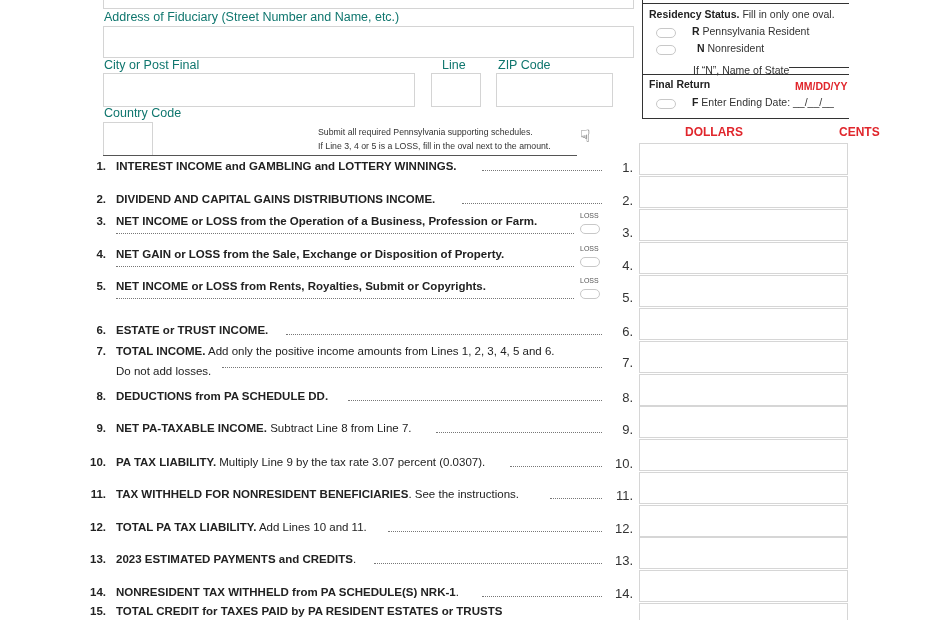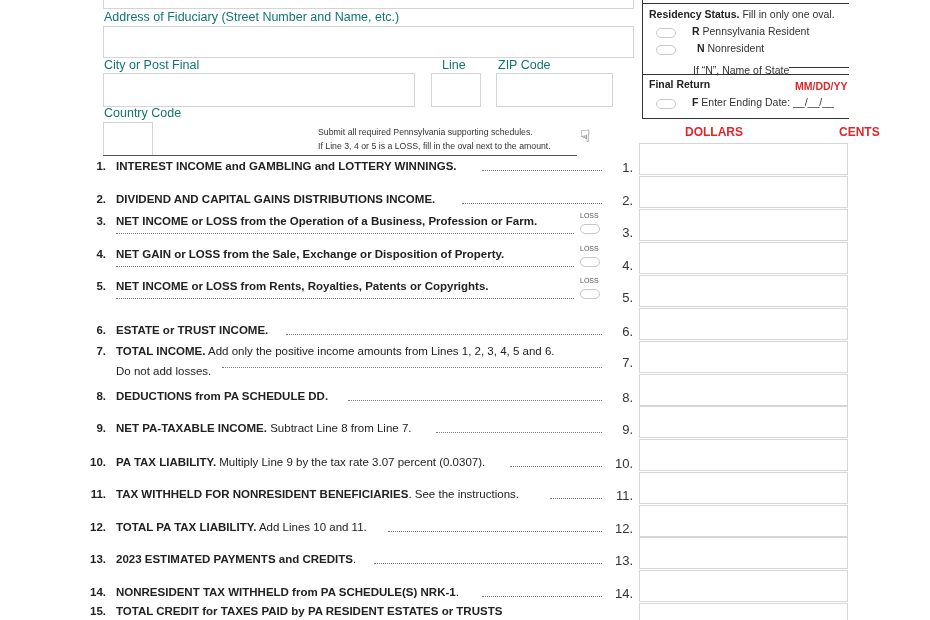--- a/index.html
+++ b/index.html
@@ -115,21 +115,21 @@
   <span class="ln-text"><b>NET GAIN or LOSS from the Sale, Exchange or Disposition of Property.</b></span>
   <span class="dots" style="left:116px; width:458px; top:18px;"></span>
   <span class="loss-lbl" style="left:580px; top:-3px;">LOSS</span>
   <span class="oval" style="left:580px; top:9px;"></span>
   <span class="ln-end" style="top:10px;">4.</span>
 </div>
 <div class="amount" style="top:242px;"></div>
 
 <div class="line-row" style="top:280px;">
   <span class="ln-num" style="left:86px;">5.</span>
-  <span class="ln-text"><b>NET INCOME or LOSS from Rents, Royalties, Patents or Copyrights.</b></span>
+  <span class="ln-text"><b>NET INCOME or LOSS from Rents, Royalties, Submit or Copyrights.</b></span>
   <span class="dots" style="left:116px; width:458px; top:18px;"></span>
   <span class="loss-lbl" style="left:580px; top:-3px;">LOSS</span>
   <span class="oval" style="left:580px; top:9px;"></span>
   <span class="ln-end" style="top:10px;">5.</span>
 </div>
 <div class="amount" style="top:275px;"></div>
 
 <div class="line-row" style="top:324px;">
   <span class="ln-num" style="left:86px;">6.</span>
   <span class="ln-text"><b>ESTATE or TRUST INCOME.</b></span>

